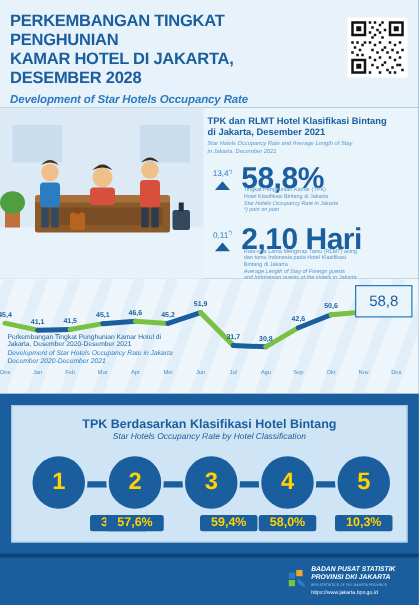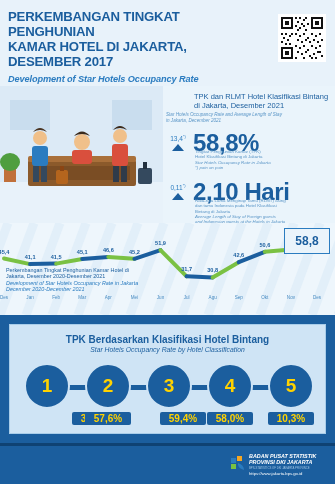--- a/index.html
+++ b/index.html
@@ -25,21 +25,21 @@
   .berita {
     color:#5b96c7; font-size:5.6px; margin-top:6px; letter-spacing:0.05px;
   }
   .qr { position:absolute; right:9px; top:14px; width:48px; height:48px; background:#fff; padding:1px; }
   .qr svg { display:block; }
 
   
   .mid { position:absolute; left:0; top:86px; width:335px; height:137px; background:#eaf4fb; }
   .illus { position:absolute; left:0; top:0; width:163px; height:137px; overflow:hidden; }
   .stats { position:absolute; left:166px; top:6px; width:166px; }
-  .stat-head { color:#1b5e9e; font-weight:normal; font-size:7.5px; line-height:9px;margin-left:28px; }
+  .stat-head { color:#1b5e9e; font-weight:bold; font-size:7.5px; line-height:9px; }
   .stat-head-en { color:#5b96c7; font-style:italic; font-size:4.6px; line-height:5.6px; margin-top:2px; }
 
   .statrow { position:relative; margin-top:9px; min-height:33px; }
   .delta { position:absolute; left:0; top:2px; width:24px; text-align:center; }
   .delta-num { color:#2b7cc0; font-size:6.6px; }
   .delta-num sup { font-size:4px; }
   .tri {
     width:0;height:0;margin:2px auto 0;
     border-left:6px solid transparent;border-right:6px solid transparent;
     border-bottom:7px solid #1b5e9e;
@@ -54,21 +54,21 @@
   .chart-cap { position:absolute; left:6px; top:44px; width:180px; z-index:5; }
   .chart-cap .id { color:#1b5e9e; font-size:5.4px; line-height:6.4px; }
   .chart-cap .en { color:#2b7cc0; font-style:italic; font-size:5.4px; line-height:6.4px; }
   .months { position:absolute; left:0; top:72px; width:335px; height:10px; z-index:5; }
   .months span { position:absolute; color:#4a8cc2; font-size:4.6px; transform:translateX(-50%); }
   .endbox {
     position:absolute; right:5px; top:5px; width:46px; height:26px;
     background:#eaf4fb; border:1.5px solid #2b7cc0; z-index:6;
     display:flex; align-items:center; justify-content:center;
   }
-  .endbox span { color:#1b5e9e; font-weight:bold; font-size:12px; }
+  .endbox span { color:#1b5e9e; font-weight:normal; font-size:12px; }
   .pt-label { fill:#1b5e9e; font-size:5.6px; font-weight:bold; font-family:"Liberation Sans", sans-serif; }
 
   
   .classif { position:absolute; left:0; top:315px; width:335px; height:128px; background:#1b5e9e; }
   .cbox { position:absolute; left:9px; top:9px; width:317px; height:110px; background:#cfe4f5; border:1px solid #a9cde9; }
   .ctitle { text-align:center; margin-top:9px; color:#1b5e9e; font-weight:bold; font-size:10px; }
   .ctitle-en { text-align:center; color:#1b5e9e; font-style:italic; font-size:6.8px; margin-top:1px; }
   .stars { position:absolute; left:14px; top:38px; width:290px; height:62px; }
   .connector { position:absolute; left:30px; top:22px; width:232px; height:5px; background:#1b5e9e; }
   .star {
@@ -93,21 +93,21 @@
 </style>
 </head>
 <body>
 
 <div class="page">
 
   <div class="header">
     <div class="hdr-inner">
       <div class="title">
         <div>PERKEMBANGAN TINGKAT PENGHUNIAN</div>
-        <div>KAMAR HOTEL DI JAKARTA, DESEMBER 2017</div>
+        <div>KAMAR HOTEL DI JAKARTA, DESEMBER 2028</div>
       </div>
       <div class="subtitle">
         <div>Development of Star Hotels Occupancy Rate</div>
         <div>in Jakarta, December 2021</div>
       </div>
       <div class="berita">Berita Resmi Statistik No. 9/02/31/Th. XXIV, 2 Februari 2022/February 2nd 2022</div>
     </div>
     <div class="qr">
       <svg width="46" height="46" viewBox="0 0 46 46">
         <rect width="46" height="46" fill="#fff"></rect>

